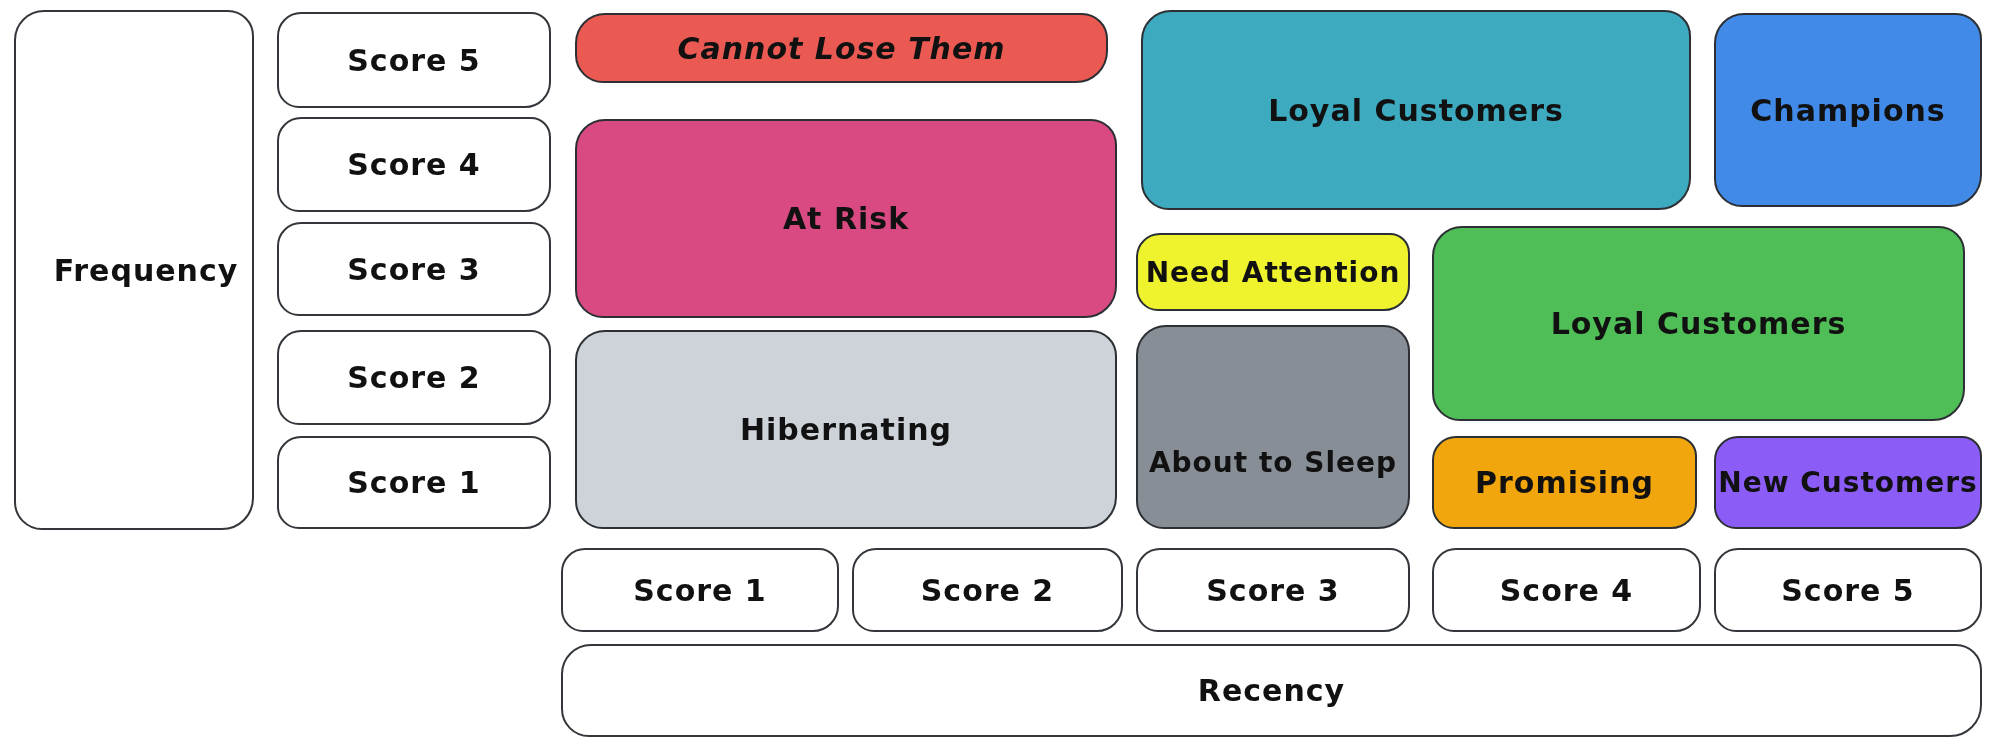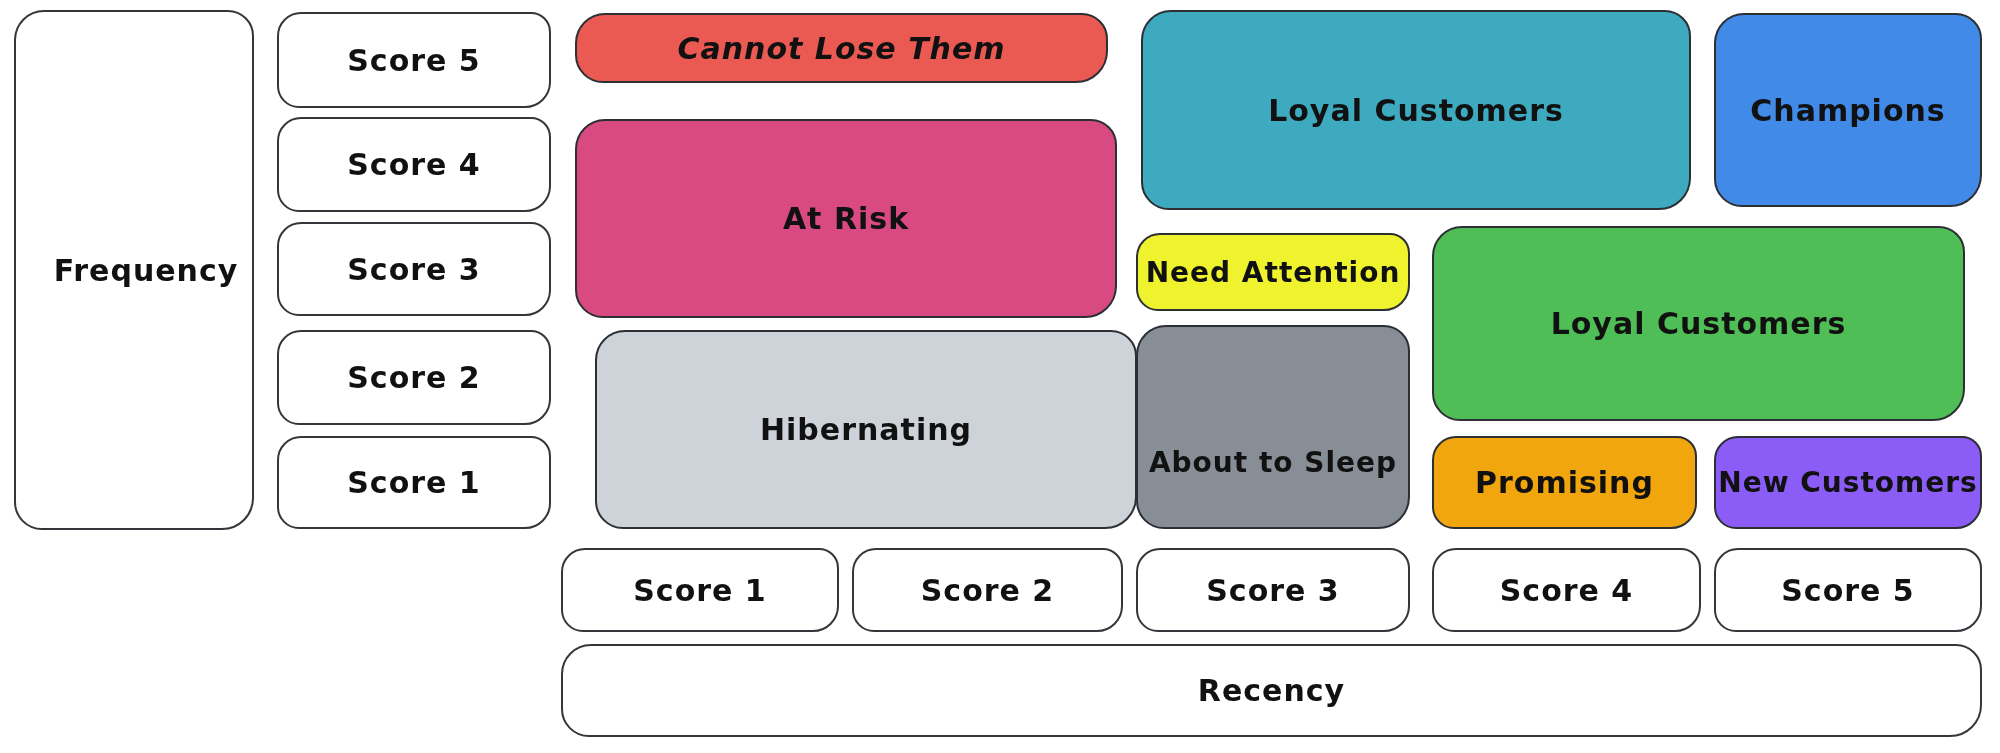--- a/index.html
+++ b/index.html
@@ -43,21 +43,21 @@
   <div class="box small" style="left:277px; top:12px; width:274px; height:96px;">Score 5</div>
   <div class="box small" style="left:277px; top:117px; width:274px; height:95px;">Score 4</div>
   <div class="box small" style="left:277px; top:222px; width:274px; height:94px;">Score 3</div>
   <div class="box small" style="left:277px; top:330px; width:274px; height:95px;">Score 2</div>
   <div class="box small" style="left:277px; top:436px; width:274px; height:93px;">Score 1</div>
 
   <div class="box segment" style="left: 575px; top: 13px; width: 533px; height: 70px; background: rgb(234, 90, 82); font-style: italic;">Cannot Lose Them</div>
 
   <div class="box segment" style="left: 575px; top: 119px; width: 542px; height: 199px; background: rgb(217, 74, 130);">At Risk</div>
 
-  <div class="box segment" style="left: 575px; top: 330px; width: 542px; height: 199px; background: rgb(206, 211, 218); margin-left: 20px;">Hibernating</div>
+  <div class="box segment" style="left: 575px; top: 330px; width: 542px; height: 199px; background: rgb(206, 211, 218);">Hibernating</div>
 
   <div class="box segment" style="left: 1141px; top: 10px; width: 550px; height: 200px; background: rgb(61, 170, 191);">Loyal Customers</div>
 
   <div class="box segment" style="left: 1714px; top: 13px; width: 268px; height: 194px; background: rgb(65, 138, 232);">Champions</div>
 
   <div class="box segment small" style="left: 1136px; top: 233px; width: 274px; height: 78px; font-size: 28px; background: rgb(238, 243, 46);">Need Attention</div>
 
   <div class="box segment" style="left: 1432px; top: 226px; width: 533px; height: 195px; background: rgb(79, 190, 86);">Loyal Customers</div>
 
   <div class="box segment" style="left: 1136px; top: 325px; width: 274px; height: 204px; font-size: 28px; align-items: flex-start; padding-top: 119px; background: rgb(135, 142, 150);">About to Sleep</div>

